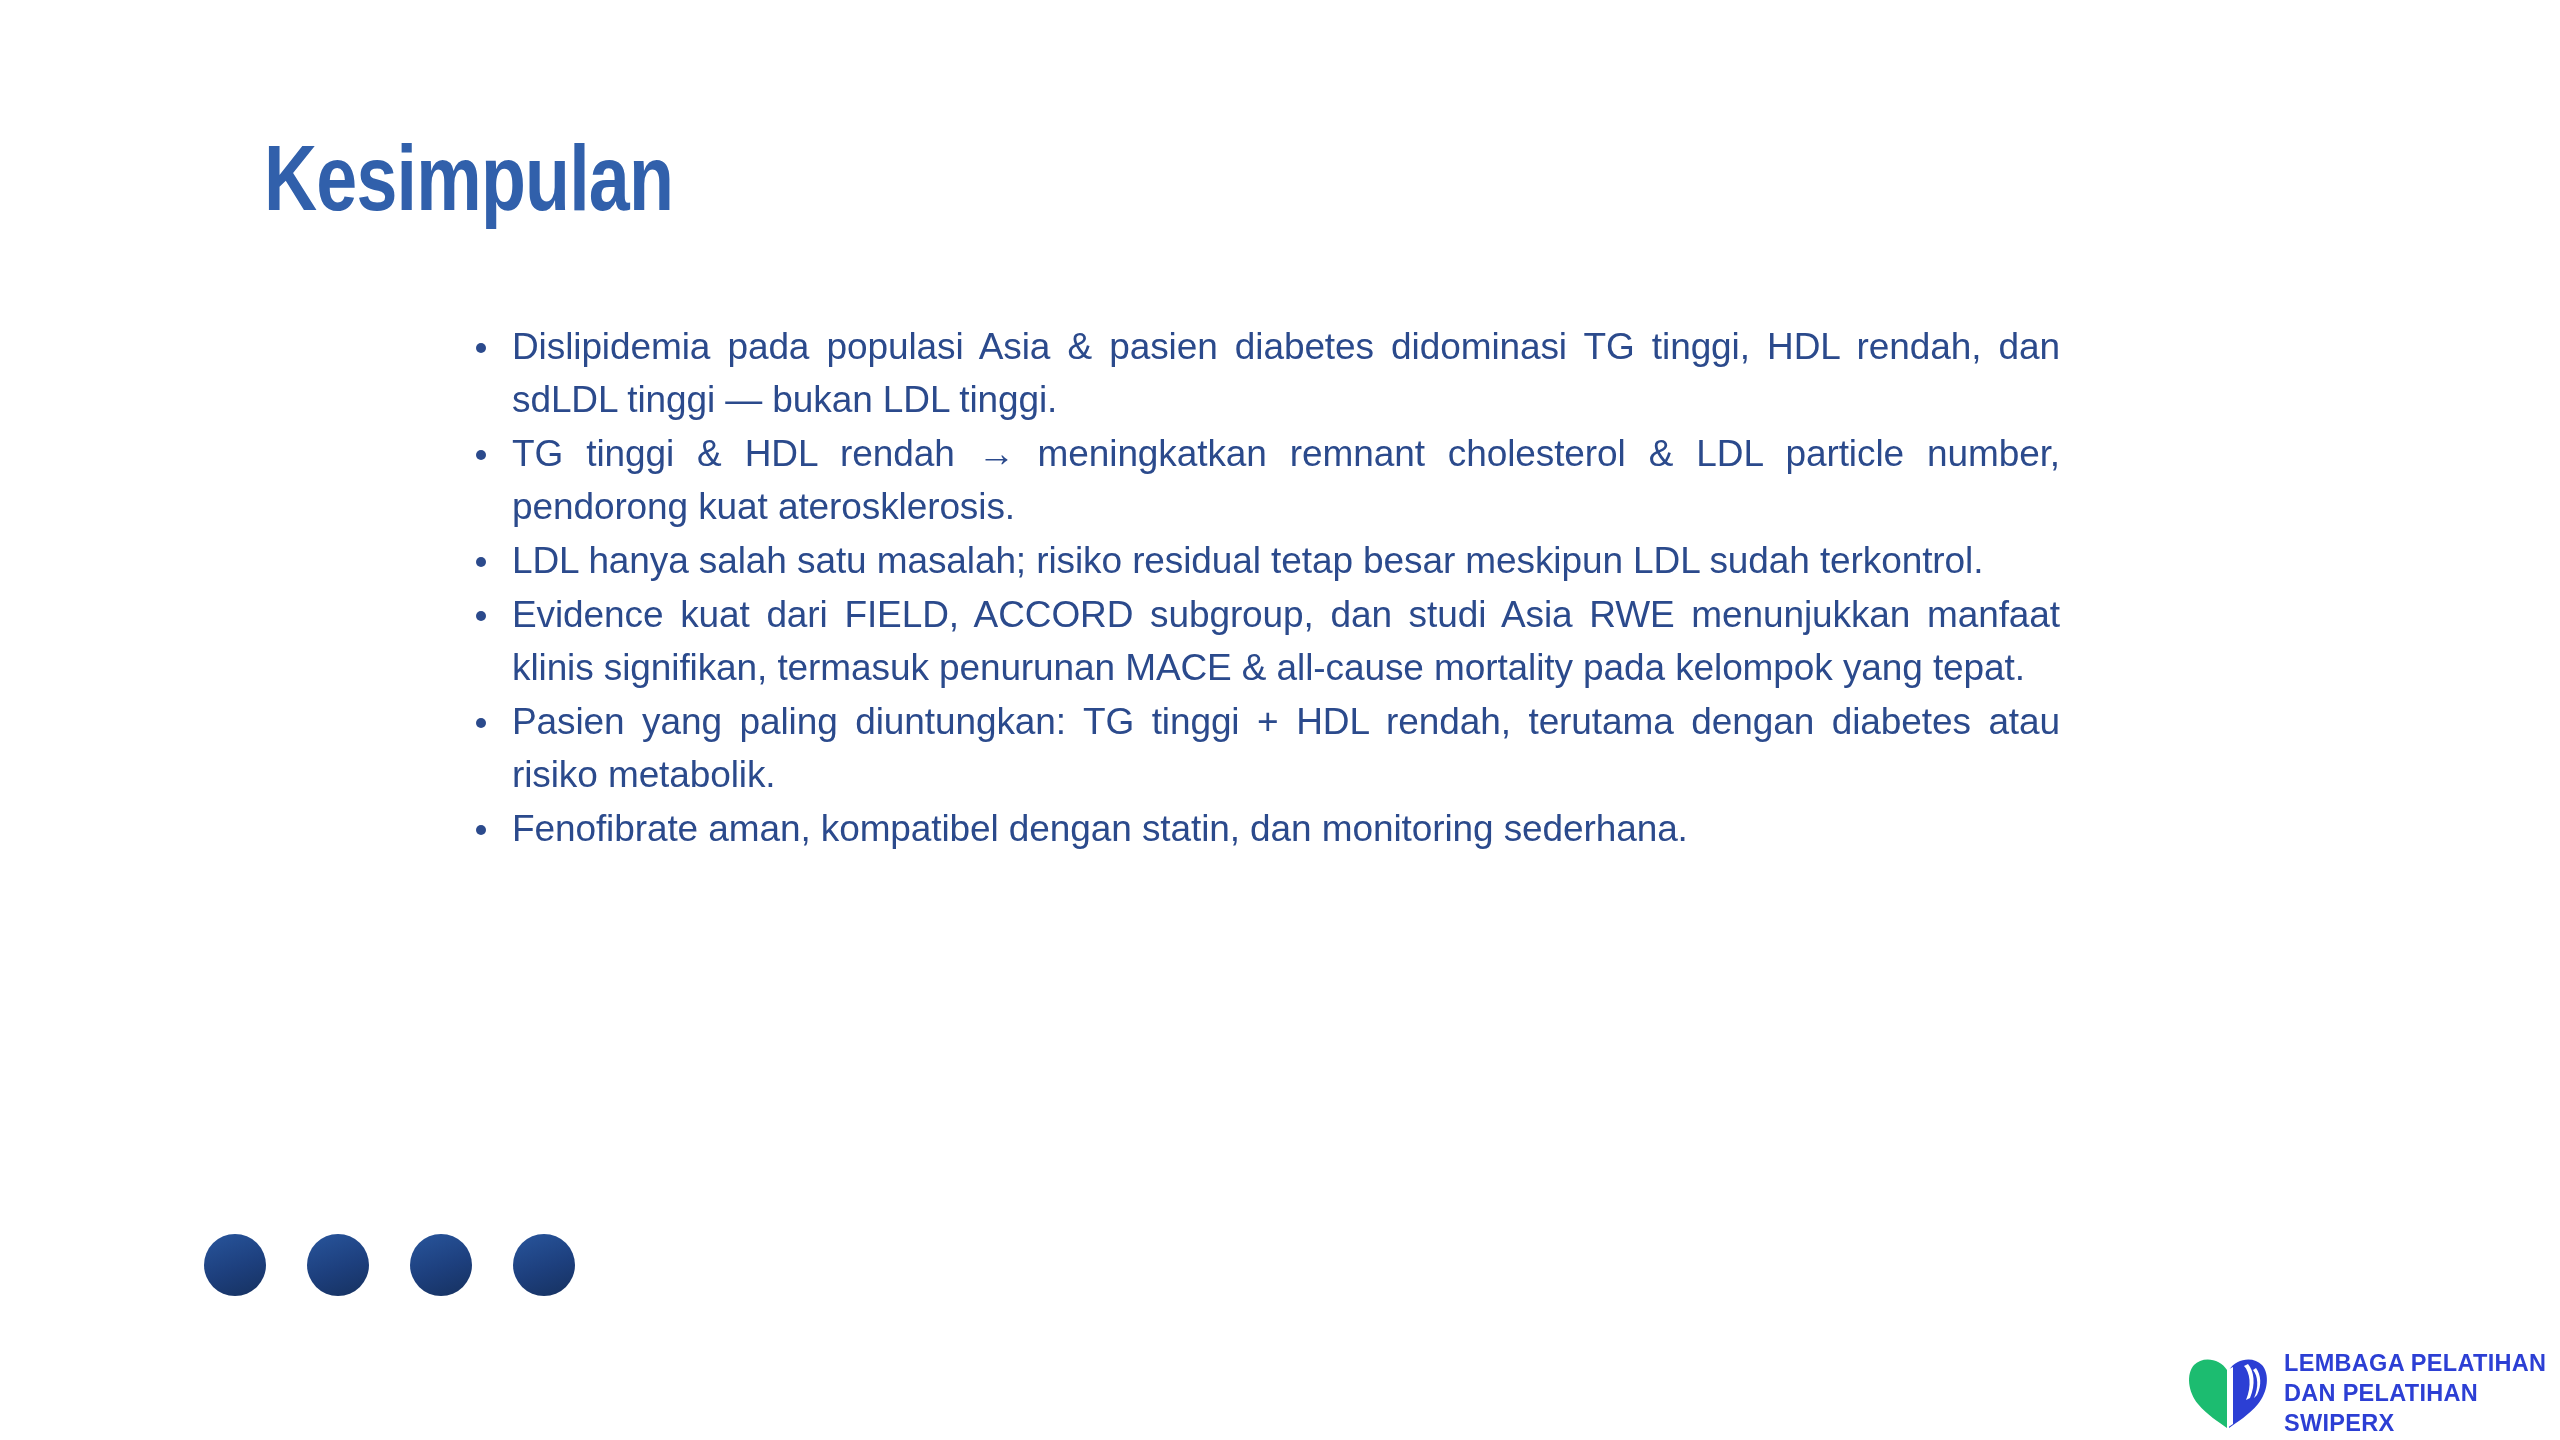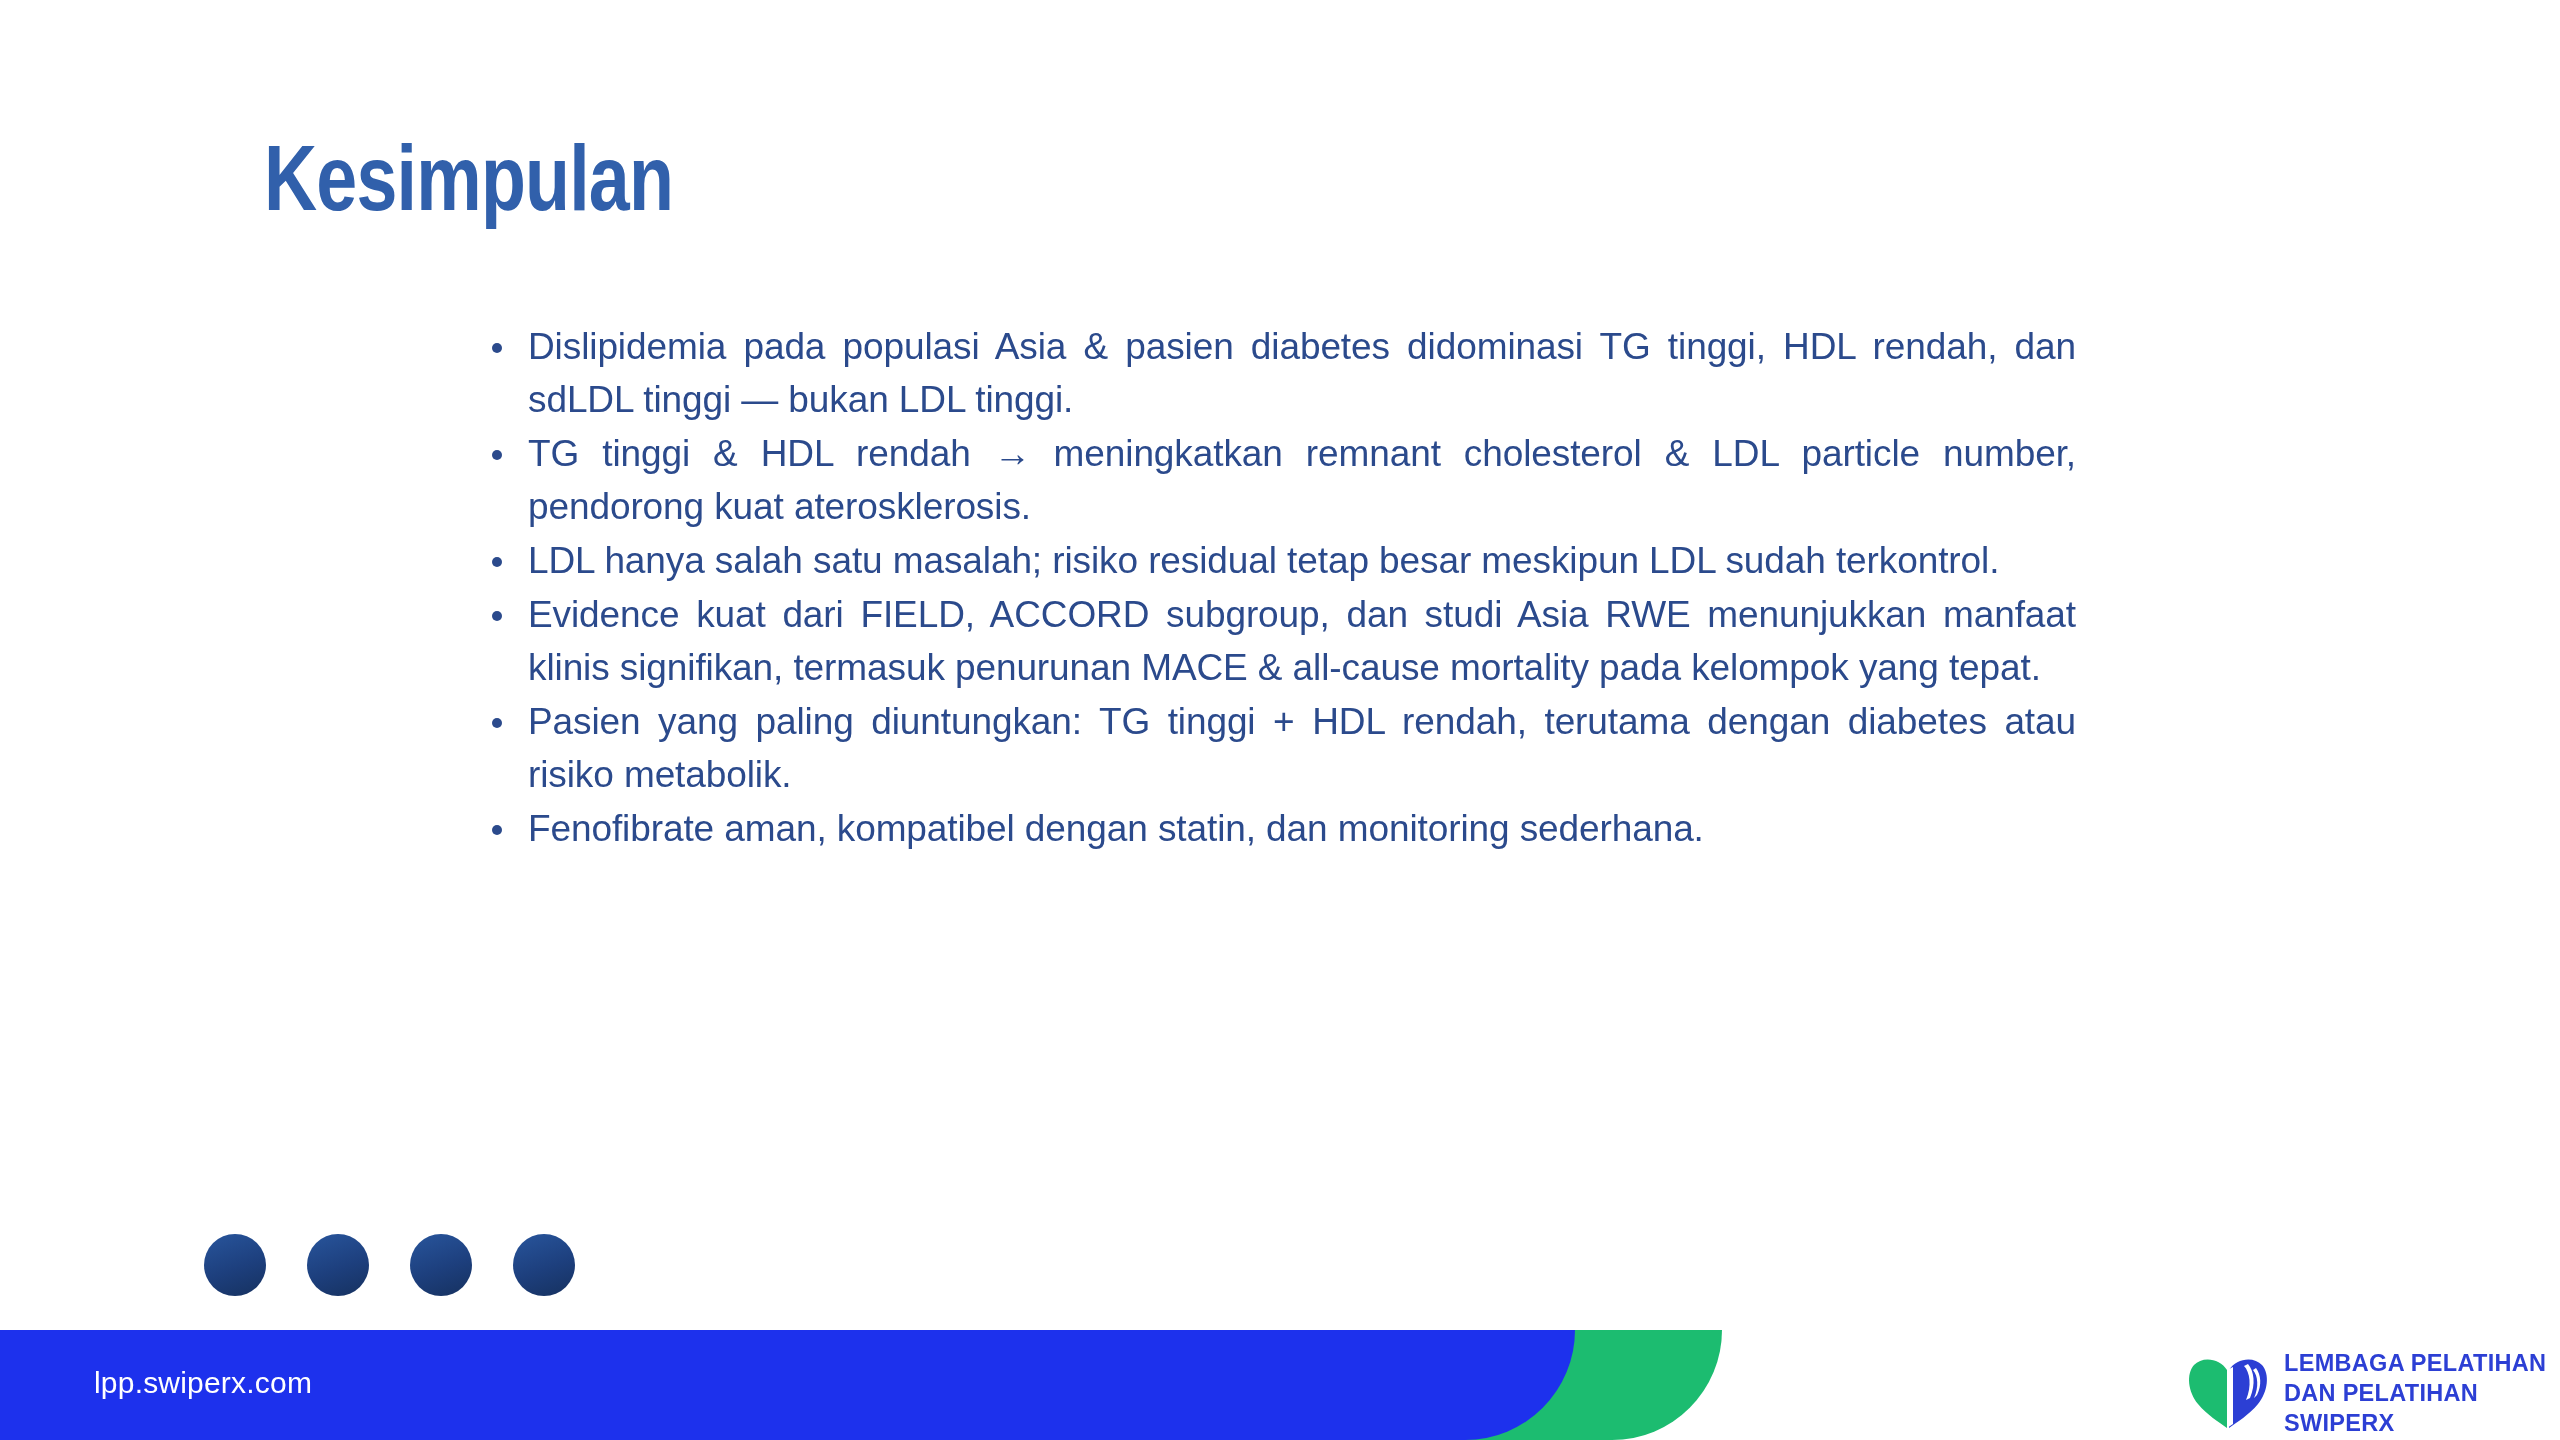--- a/index.html
+++ b/index.html
@@ -34,21 +34,21 @@
     color: #3160ab;
     line-height: 1.1;
     transform: scaleX(0.80);
     transform-origin: left center;
     white-space: nowrap;
   }
 
   
   .body-block {
     position: absolute;
-    left: 476px;
+    left: 460px;
     top: 320px;
     width: 1600px;
   }
   .bullet-item {
     position: relative;
     padding-left: 52px;
     margin: 0 0 1px 0;
     color: #2b4a8c;
     font-size: 37px;
     line-height: 53px;
@@ -159,25 +159,20 @@
     <p class="bullet-item"><span>Fenofibrate aman, kompatibel dengan statin, dan monitoring sederhana.</span></p>
   </div>
 
   <div class="dots">
     <div class="dot"></div>
     <div class="dot"></div>
     <div class="dot"></div>
     <div class="dot"></div>
   </div>
 
-  <div class="footer">
-    <div class="footer-green"></div>
-    <div class="footer-blue"></div>
-    <div class="footer-url">lpp.swiperx.com</div>
-  </div>
 
   <div class="logo">
     <span>
       <svg class="logo-mark" viewBox="0 0 84 78" xmlns="http://www.w3.org/2000/svg">
         <path d="M41 16 C34 4, 16 2, 8 11 C0 20, 2 38, 12 50 C21 61, 33 68, 41 74 Z" fill="#1cbc70"></path>
         <path d="M43 16 C50 4, 68 2, 76 11 C84 20, 82 38, 72 50 C63 61, 51 68, 43 74 Z" fill="#2c3fd4"></path>
         <path d="M41 16 L41 74 L47 70 L47 13 Z" fill="#ffffff"></path>
         <path d="M58 12 C64 18, 66 32, 60 46 L64 44 C70 30, 68 17, 62 10 Z" fill="#ffffff"></path>
         <path d="M67 16 C72 22, 73 33, 68 44 L71 41 C76 31, 75 21, 70 14 Z" fill="#ffffff"></path>
       </svg>

